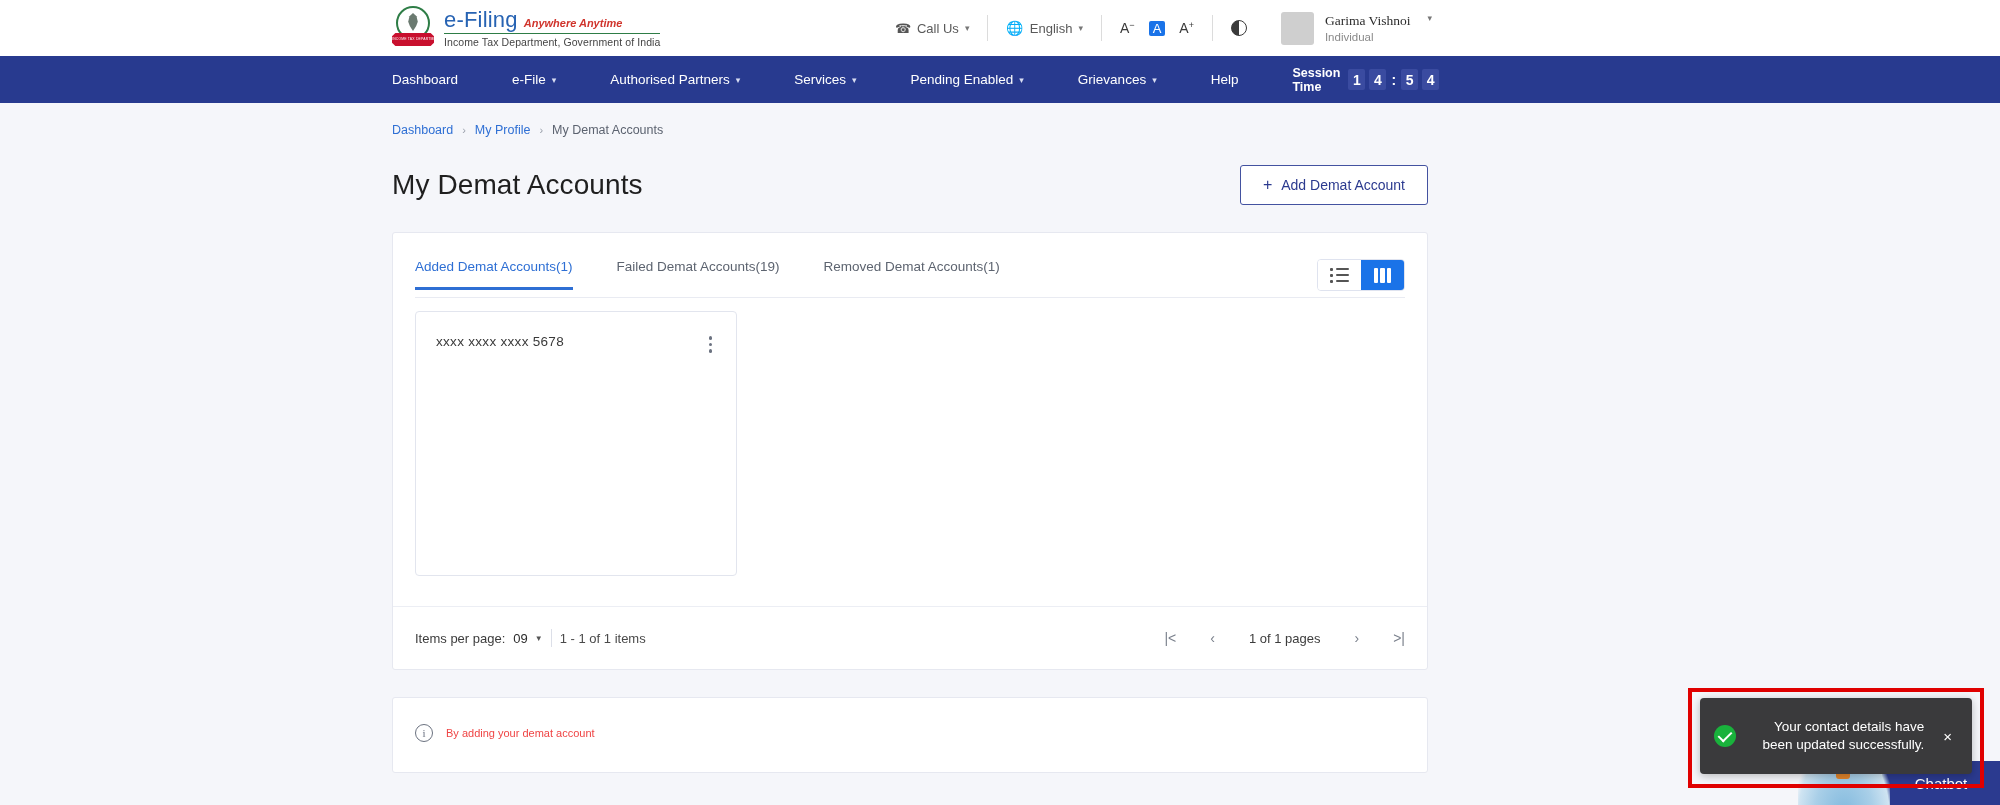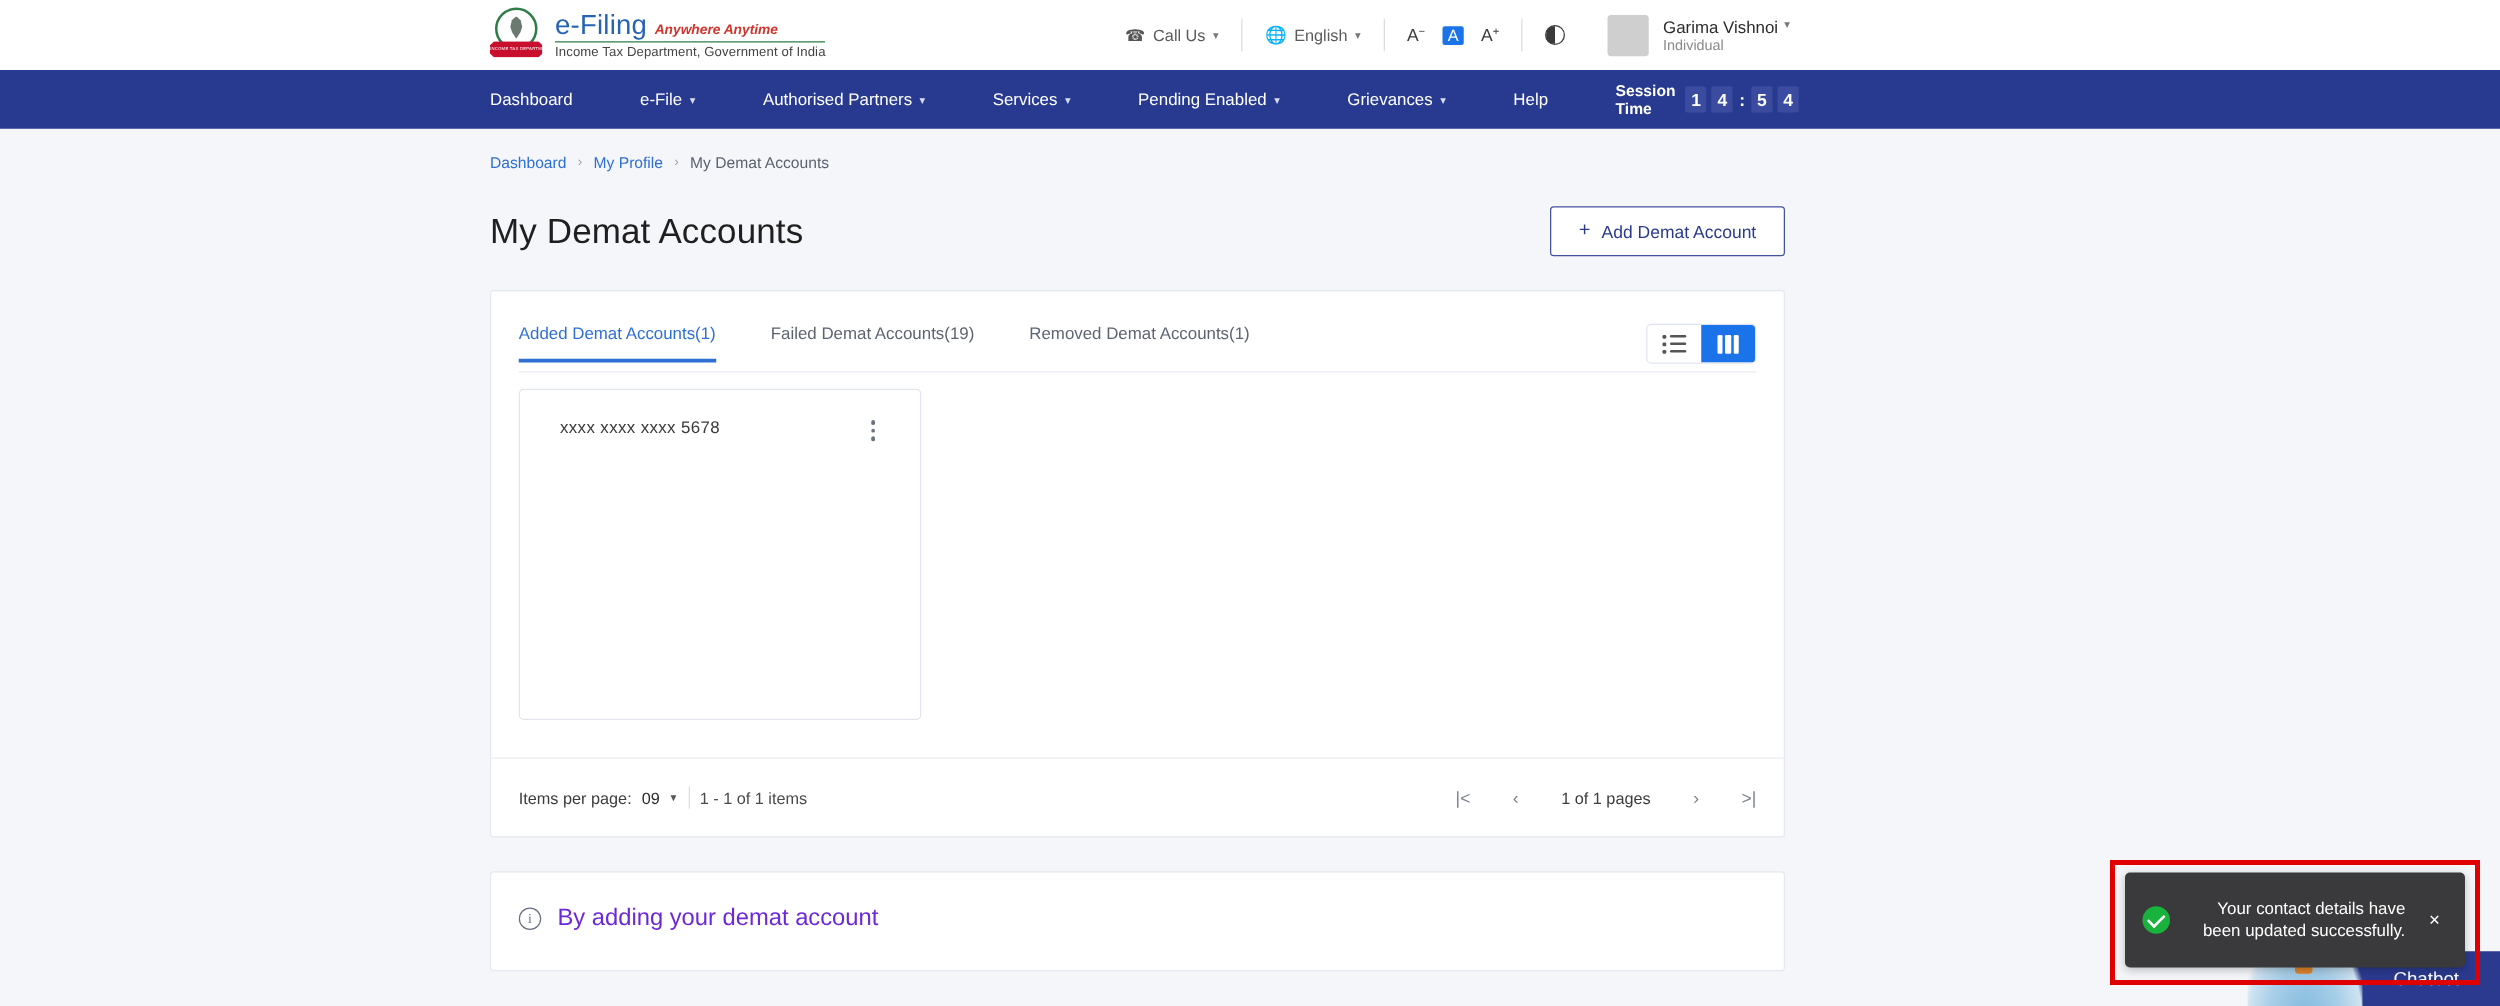--- a/index.html
+++ b/index.html
@@ -82,21 +82,21 @@
   .contrast-wrap { padding: 0 18px; display:flex; align-items:center; cursor:pointer;}
   .contrast {
     width: 16px; height: 16px; border-radius: 50%;
     border: 1.6px solid #3a3a3a;
     background: linear-gradient(90deg, #3a3a3a 50%, #ffffff 50%);
   }
   .user-block {
     display: flex; align-items: center; gap: 11px; padding-left: 16px; cursor: pointer;
   }
   .avatar { width: 33px; height: 33px; background: #cfcfcf; border-radius: 3px; }
-  .uname { font-size: 13.5px; color: #2c2c2c; display:flex; align-items:flex-start; gap:5px;}
+  .uname { font-size: 13.5px; color: #2c2c2c; display:flex; align-items:flex-start; gap:17px;font-family:Liberation Serif, serif;}
   .urole { font-size: 11.5px; color: #8a8a8a; margin-top: 2px; }
 
   
   .navbar {
     height: 47px; background: #283a8f;
     display: flex; align-items: center; position: relative;
   }
   .nav-inner { display: flex; align-items: center; margin-left: 392px; }
   .nav-item {
     color: #ffffff; font-size: 13.5px; padding: 0 0; margin-right: 54px;
@@ -174,21 +174,21 @@
   .vt-list .bar { width: 13px; height: 2.5px; background: #555; border-radius: 1px; }
   .vt-grid { display: flex; gap: 2px; }
   .vt-grid span {
     width: 4.5px; height: 15px; background: #ffffff; border-radius: 1px;
   }
 
   
   .cards-area { padding: 20px 22px 30px 22px; min-height: 270px; }
   .acct-card {
     width: 322px; min-height: 265px; border: 1px solid #e2e5ee; border-radius: 4px;
-    padding: 22px 32px; position: relative; background: #fff;
+    padding: 22px 20px; position: relative; background: #fff;
   }
   .acct-head { display: flex; align-items: flex-start; justify-content: space-between; }
   .acct-num { font-size: 13.5px; color: #3a3a3a; letter-spacing: .3px; }
   .kebab { display: flex; flex-direction: column; gap: 3px; cursor: pointer; padding: 2px 4px; }
   .kebab i { width: 3.5px; height: 3.5px; border-radius: 50%; background: #6b7280; display: block; }
   .acct-lines { margin-top: 22px; display: flex; flex-direction: column; gap: 15px; }
   .acct-line { display: flex; align-items: center; gap: 11px; }
   .chk {
     width: 16px; height: 16px; border-radius: 50%; background: #1ea94a;
     display: flex; align-items: center; justify-content: center; flex: none;
@@ -220,21 +220,21 @@
     margin: 27px 0 0 392px; width: 1036px; background: #ffffff;
     border: 1px solid #e6e8f0; border-radius: 3px;
     padding: 26px 22px 30px 22px;
     display: flex; align-items: center; gap: 13px;
   }
   .info-icon {
     width: 18px; height: 18px; border-radius: 50%; border: 1.3px solid #6b7280;
     color: #6b7280; font-size: 11px; display: flex; align-items: center; justify-content: center;
     font-family: "Liberation Serif", serif; flex: none;
   }
-  .info-text { font-size: 19px; color: #6d28d9; }
+  .info-text { font-size: 11px; color: #ef4444; }
 
   
   .chatbot {
     position: absolute; right: 0; bottom: 0;
     display: flex; align-items: flex-end; pointer-events: none;
   }
   .chatbot-avatar {
     width: 92px; height: 62px;
     background: radial-gradient(ellipse at 50% 120%, #7fb8dd 0%, #a9cfe8 45%, #cfe4f2 70%, rgba(207,228,242,0) 78%);
     position: relative;

